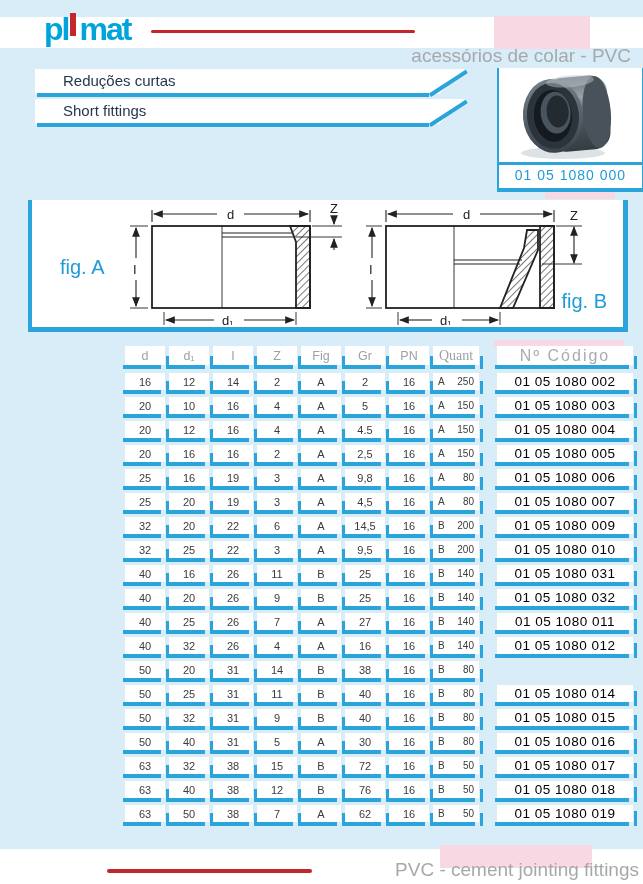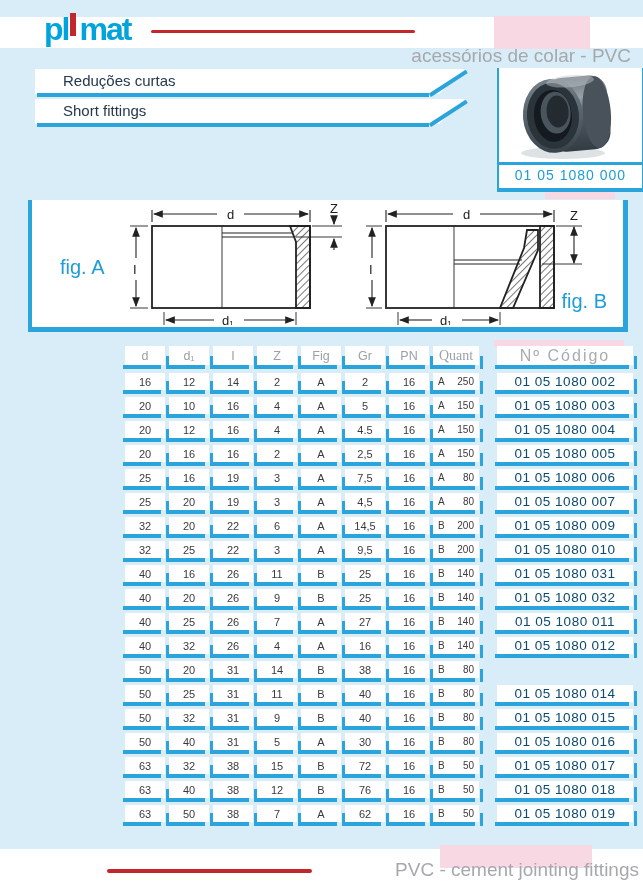--- a/index.html
+++ b/index.html
@@ -59,21 +59,21 @@
   .trow { display:grid; grid-template-columns:repeat(7,40px) 46px 10px 136px; column-gap:4px; margin-bottom:7px; }
   .trow.head { margin-bottom:8px; }
   .cell { position:relative; background:#fff; height:17px; display:flex; align-items:center; justify-content:center;
           font-size:11px; color:#3B3B3B; }
   .cell::before { content:""; position:absolute; left:-2px; bottom:-4px; height:4px; width:calc(100% - 2px); background:#2AA4DA; }
   .cell::after  { content:""; position:absolute; right:-4px; bottom:-4px; width:3px; height:13px; background:#2AA4DA; }
   .hcell { height:19px; color:#9CA1A6; font-size:12.5px; }
   .hcell-quant { font-size:14px;font-family:Liberation Serif, serif; }
   .quant-cell { justify-content:space-between; padding:0 5px; font-size:10px; }
   .spacer { background:none; }
-  .code-cell { font-size:13.5px; letter-spacing:0.5px; color:#0c4a6e; }
+  .code-cell { font-size:13.5px; letter-spacing:0.5px; color:#000000; }
   .code-cell::after { height:15px; }
   .code-head { font-size:16px; letter-spacing:2px; color:#A9ABAE; }
 
   
   .footer-rule { position:absolute; left:107px; top:869px; width:205px; height:4px; background:#C1272D; border-radius:2px; }
   .footer-text { position:absolute; right:4px; top:859px; font-size:19px; color:#A6A9AC; }
 </style>
 </head>
 <body>
 
@@ -292,21 +292,21 @@
           </div>
           <div class="spacer"></div>
           <div class="cell code-cell">01 05 1080 005</div>
         </div>
         <div class="trow">
           <div class="cell">25</div>
           <div class="cell">16</div>
           <div class="cell">19</div>
           <div class="cell">3</div>
           <div class="cell">A</div>
-          <div class="cell">7,5</div>
+          <div class="cell">9,8</div>
           <div class="cell">16</div>
           <div class="cell quant-cell">
             <span>A</span>
             <span>80</span>
           </div>
           <div class="spacer"></div>
           <div class="cell code-cell">01 05 1080 006</div>
         </div>
         <div class="trow">
           <div class="cell">25</div>

